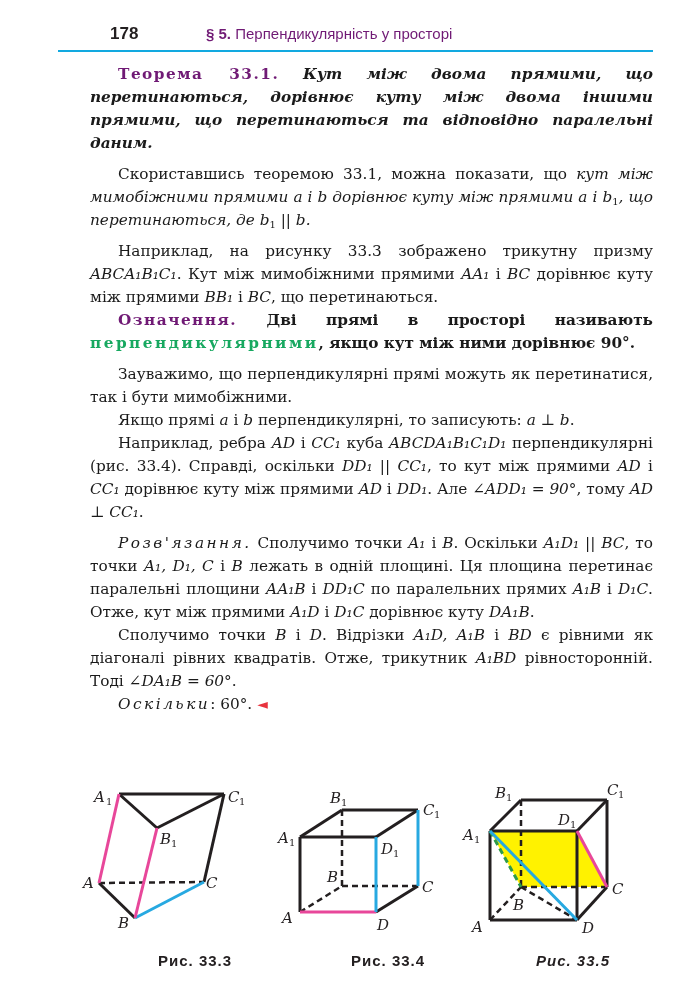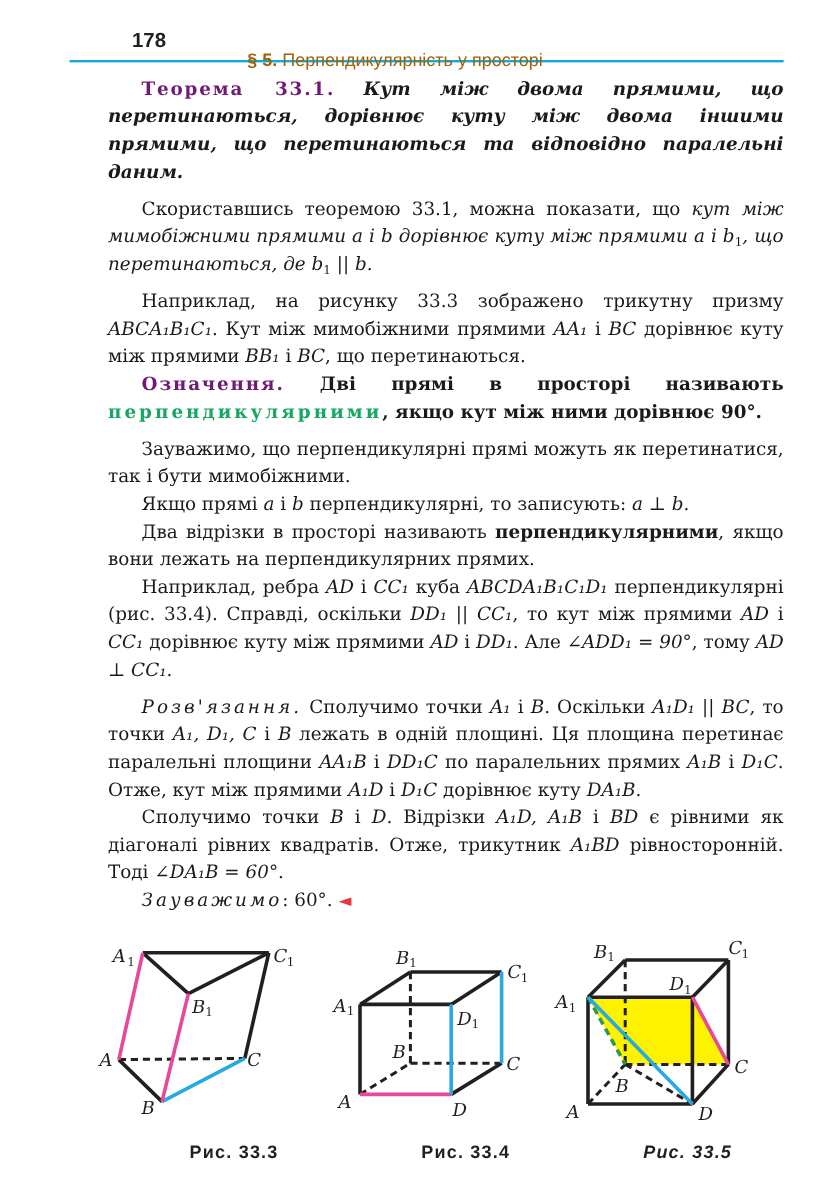--- a/index.html
+++ b/index.html
@@ -1,20 +1,20 @@
 <!DOCTYPE html>
 <html><head>
 <meta charset="utf-8">
 <style>
   html, body { margin:0; padding:0; background:#ffffff; }
   body { width:695px; height:995px; position:relative; overflow:hidden; color:#1a1a1a;
          font-family:"DejaVu Serif", serif; }
   .hdr { position:absolute; left:58px; top:22px; width:595px; height:28px; border-bottom:2px solid #12a9e0; }
   .pg { position:absolute; left:8px; top:2px; font-family:"Liberation Sans", sans-serif; font-weight:bold; font-size:17px; color:#231f20;margin-left:44px; }
-  .sec { position:absolute; left:148px; top:20px; font-family:"Liberation Sans", sans-serif; font-size:15px; color:#a16207;text-align:center; }
+  .sec { position:absolute; left:148px; top:3px; font-family:"Liberation Sans", sans-serif; font-size:15px; color:#701a75;text-align:center; }
   .sec b { font-weight:bold; }
   .content { position:absolute; left:90px; top:63px; width:563px; font-size:15.3px; line-height:23px; text-align:justify; }
   .content p { margin:0; text-indent:28px; }
   .gap { margin-top:8px !important; }
   .cyan { color:#701a75; font-weight:bold; letter-spacing:1.5px; }
   .green { color:#17a860; font-weight:bold; letter-spacing:2.5px; }
   .bi { font-weight:bold; font-style:italic; }
   .it { font-style:italic; }
   .sp { letter-spacing:2.5px; }
   .bsp { letter-spacing:2px; font-weight:bold; }
@@ -38,29 +38,28 @@
   <p><span class="cyan">Теорема 33.1.</span> <span class="bi">Кут між двома прямими, що перетинаються, дорівнює куту між двома іншими прямими, що перетинаються та відповідно паралельні даним.</span></p>
 
   <p class="gap"><span>Скориставшись теоремою 33.1, можна показати, що </span><span class="it">кут між мимобіжними прямими a і b дорівнює куту між прямими a і b</span><sub>1</sub><span class="it">, що перетинаються, де b</span><sub>1</sub><span class="it"> || b.</span></p>
 
   <p class="gap"><span>Наприклад, на рисунку 33.3 зображено трикутну призму </span><span class="it">ABCA₁B₁C₁</span><span>. Кут між мимобіжними прямими </span><span class="it">AA₁</span><span> і </span><span class="it">BC</span><span> дорівнює куту між прямими </span><span class="it">BB₁</span><span> і </span><span class="it">BC</span><span>, що перетинаються.</span></p>
 
   <p><span class="cyan">Означення.</span><b> Дві прямі в просторі називають </b><span class="green">перпендикулярними</span><b>, якщо кут між ними дорівнює 90°.</b></p>
 
   <p class="gap">Зауважимо, що перпендикулярні прямі можуть як перетинатися, так і бути мимобіжними.</p>
   <p><span>Якщо прямі </span><span class="it">a</span><span> і </span><span class="it">b</span><span> перпендикулярні, то записують: </span><span class="it">a ⊥ b</span><span>.</span></p>
-  <p><span>Два відрізки в просторі називають </span><b>перпендикулярними</b><span>, якщо вони лежать на перпендикулярних прямих.</span></p>
   <p><span>Наприклад, ребра </span><span class="it">AD</span><span> і </span><span class="it">CC₁</span><span> куба </span><span class="it">ABCDA₁B₁C₁D₁</span><span> перпендикулярні (рис. 33.4). Справді, оскільки </span><span class="it">DD₁ || CC₁</span><span>, то кут між прямими </span><span class="it">AD</span><span> і </span><span class="it">CC₁</span><span> дорівнює куту між прямими </span><span class="it">AD</span><span> і </span><span class="it">DD₁</span><span>. Але </span><span class="it">∠ADD₁ = 90°</span><span>, тому </span><span class="it">AD ⊥ CC₁</span><span>.</span></p>
 
 
   <p class="gap"><span class="it sp">Розв'язання.</span><span> Сполучимо точки </span><span class="it">A₁</span><span> і </span><span class="it">B</span><span>. Оскільки </span><span class="it">A₁D₁ || BC</span><span>, то точки </span><span class="it">A₁, D₁, C</span><span> і </span><span class="it">B</span><span> лежать в одній площині. Ця площина перетинає паралельні площини </span><span class="it">AA₁B</span><span> і </span><span class="it">DD₁C</span><span> по паралельних прямих </span><span class="it">A₁B</span><span> і </span><span class="it">D₁C</span><span>. Отже, кут між прямими </span><span class="it">A₁D</span><span> і </span><span class="it">D₁C</span><span> дорівнює куту </span><span class="it">DA₁B</span><span>.</span></p>
 
   <p><span>Сполучимо точки </span><span class="it">B</span><span> і </span><span class="it">D</span><span>. Відрізки </span><span class="it">A₁D, A₁B</span><span> і </span><span class="it">BD</span><span> є рівними як діагоналі рівних квадратів. Отже, трикутник </span><span class="it">A₁BD</span><span> рівносторонній. Тоді </span><span class="it">∠DA₁B = 60°</span><span>.</span></p>
 
-  <p><span class="it sp">Зауважимо</span><span>: 60°.</span> <span class="tri">◄</span></p>
+  <p><span class="it sp">Оскільки</span><span>: 60°.</span> <span class="tri">◄</span></p>
 </div>
 
 <div class="figs">
 
   <div class="fig" style="left:80px;top:0;width:200px;height:220px;">
     <svg width="200" height="170">
       <line x1="39" y1="24" x2="144" y2="24" stroke="#231f20" stroke-width="3"></line>
       <line x1="39" y1="24" x2="77" y2="58" stroke="#231f20" stroke-width="3"></line>
       <line x1="77" y1="58" x2="144" y2="24" stroke="#231f20" stroke-width="3"></line>
       <line x1="144" y1="24" x2="124" y2="112" stroke="#231f20" stroke-width="3"></line>

